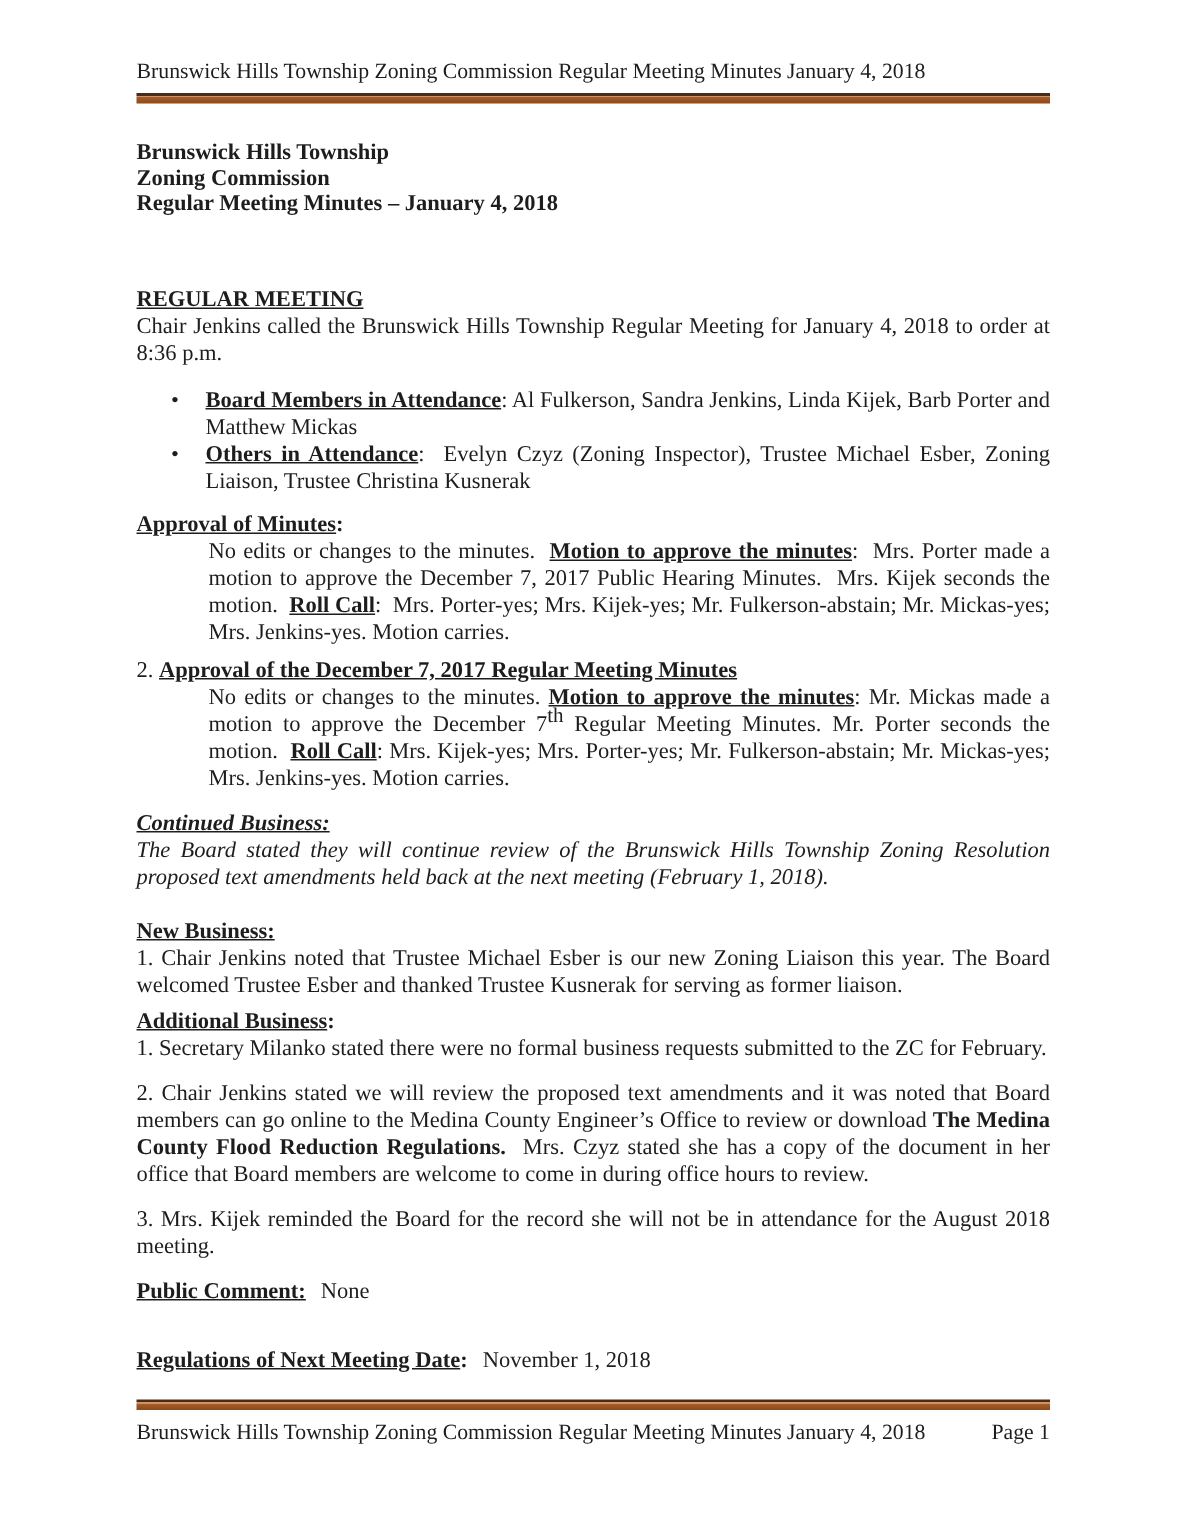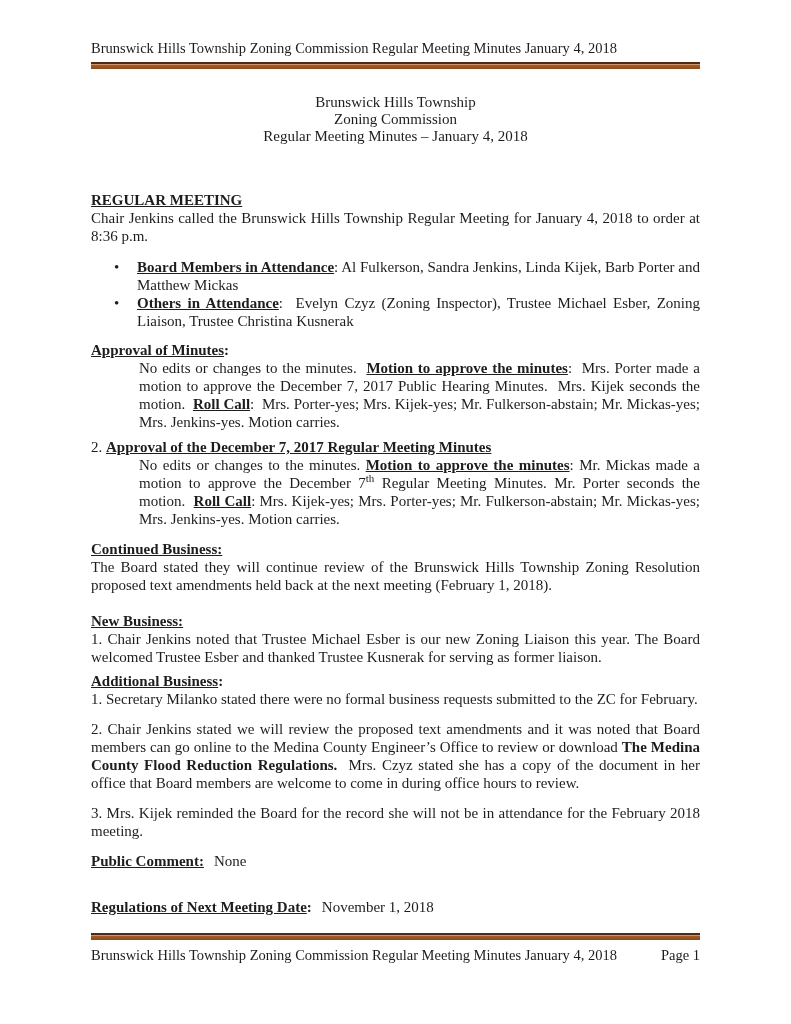--- a/index.html
+++ b/index.html
@@ -5,35 +5,35 @@
   html,body{margin:0;padding:0;}
   body{
     width:791px;height:1024px;background:#ffffff;position:relative;overflow:hidden;
     font-family:"Liberation Serif", serif;color:#1d1d1d;
   }
   .page{position:absolute;inset:0;padding:40px 91px 0 91px;box-sizing:border-box;
     font-size:15px;line-height:18px;}
   .hdr-text{font-size:14.5px;line-height:16px;}
   .rule{height:7px;margin-top:6px;
     background:linear-gradient(to bottom,#4f2a10 0px,#4f2a10 2px,#d09266 2px,#d09266 3px,#a55c28 3px,#8a4a1e 7px);}
-  .doc-title{text-align:center;font-weight:normal;margin-top:25px;line-height:17px;}
+  .doc-title{text-align:left;font-weight:bold;margin-top:25px;line-height:17px;}
   .b{font-weight:bold;}
   .bu{font-weight:bold;text-decoration:underline;}
   p{margin:0;text-align:justify;white-space:pre-wrap;}
   .noj{text-align:left;}
   .indent{margin-left:48px;}
   .bullets{margin-top:13px;}
   .bullet{display:flex;padding-left:23px;}
   .marker{flex:none;width:23px;}
   .btext{white-space:pre-wrap;text-align:justify;}
-  .sup{vertical-align:super;font-size:11px;line-height:0;}
+  .sup{vertical-align:super;font-size:14px;line-height:0;}
   .mt-rm{margin-top:46px;}
   .mt-approval{margin-top:11px;}
   .mt-item2{margin-top:7px;}
-  .mt-cont{margin-top:12px;}
+  .mt-cont{margin-top:12px;font-style:italic;}
   .mt-new{margin-top:18px;}
   .mt-addl{margin-top:6px;}
   .mt-para{margin-top:12px;}
   .mt-announce{margin-top:28px;}
   .val-gap{margin-left:10px;}
   .footer{position:absolute;left:91px;right:91px;top:933px;}
   .footer-row{display:flex;justify-content:space-between;margin-top:7px;
     font-size:14.5px;line-height:17px;}
 </style>
 </head>
@@ -86,21 +86,21 @@
 
   <div class="mt-new">
     <div class="bu noj">New Business:</div>
     <p>1. Chair Jenkins noted that Trustee Michael Esber is our new Zoning Liaison this year. The Board welcomed Trustee Esber and thanked Trustee Kusnerak for serving as former liaison.</p>
   </div>
 
   <div class="mt-addl">
     <div class="noj"><span class="bu">Additional Business</span><span class="b">:</span></div>
     <p>1. Secretary Milanko stated there were no formal business requests submitted to the ZC for February.</p>
     <p class="mt-para"><span>2. Chair Jenkins stated we will review the proposed text amendments and it was noted that Board members can go online to the Medina County Engineer’s Office to review or download </span><span class="b">The Medina County Flood Reduction Regulations.</span><span>  Mrs. Czyz stated she has a copy of the document in her office that Board members are welcome to come in during office hours to review.</span></p>
-    <p class="mt-para">3. Mrs. Kijek reminded the Board for the record she will not be in attendance for the February 2018 meeting.</p>
+    <p class="mt-para">3. Mrs. Kijek reminded the Board for the record she will not be in attendance for the August 2018 meeting.</p>
   </div>
 
   <div class="mt-para">
     <span class="bu">Public Comment:</span><span class="val-gap">None</span>
   </div>
 
   <div class="mt-announce">
     <span class="bu">Regulations of Next Meeting Date</span><span class="b">:</span><span class="val-gap">November 1, 2018</span>
   </div>
 

